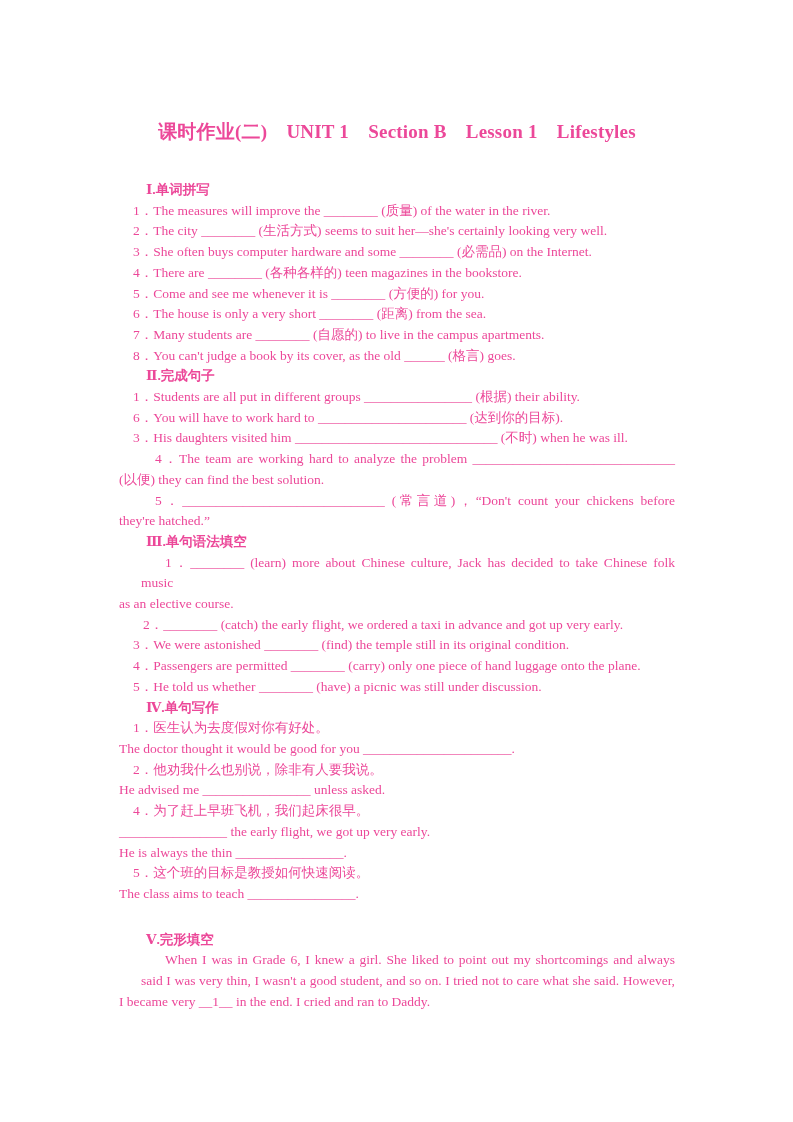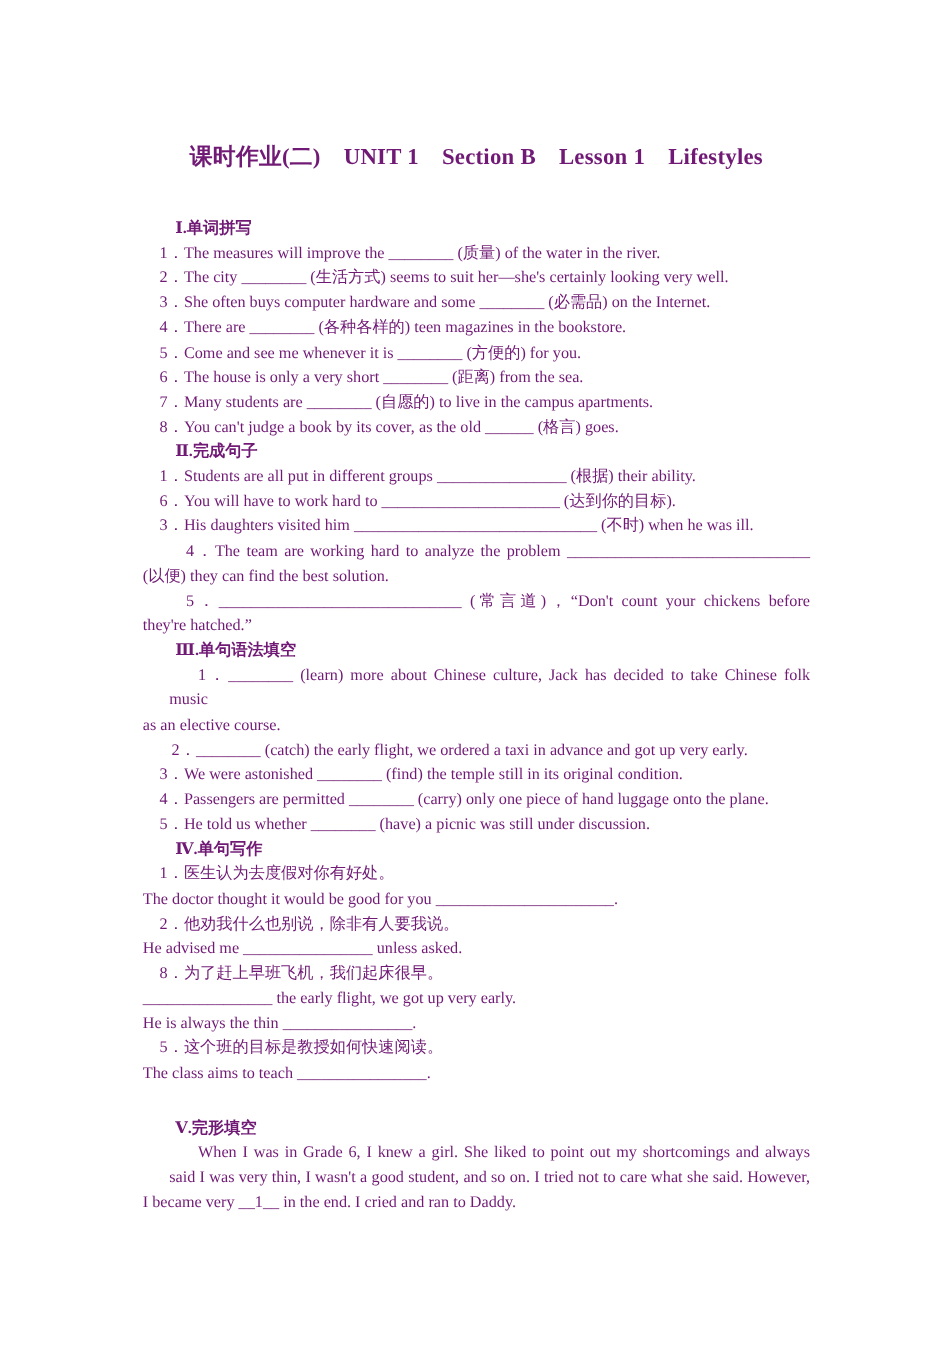--- a/index.html
+++ b/index.html
@@ -5,21 +5,21 @@
   html, body {
     margin: 0;
     padding: 0;
     background: #ffffff;
   }
   .page {
     position: relative;
     width: 793px;
     height: 1122px;
     background: #ffffff;
-    color: #701a75;
+    color: #ec4899;
     font-family: "Liberation Serif", "DejaVu Serif", serif;
     overflow: hidden;
   }
   .content {
     position: absolute;
     left: 119px;
     top: 118px;
     width: 556px;
   }
   .title {
@@ -88,21 +88,21 @@
         <div class="line cont">as an elective course.</div>
         <div class="line para">2．________ (catch) the early flight, we ordered a taxi in advance and got up very early.</div>
         <div class="line item">3．We were astonished ________ (find) the temple still in its original condition.</div>
         <div class="line item">4．Passengers are permitted ________ (carry) only one piece of hand luggage onto the plane.</div>
         <div class="line item">5．He told us whether ________ (have) a picnic was still under discussion.</div>
         <div class="line heading">Ⅳ.单句写作</div>
         <div class="line item">1．医生认为去度假对你有好处。</div>
         <div class="line cont">The doctor thought it would be good for you ______________________.</div>
         <div class="line item">2．他劝我什么也别说，除非有人要我说。</div>
         <div class="line cont">He advised me ________________ unless asked.</div>
-        <div class="line item">8．为了赶上早班飞机，我们起床很早。</div>
+        <div class="line item">4．为了赶上早班飞机，我们起床很早。</div>
         <div class="line cont">________________ the early flight, we got up very early.</div>
         <div class="line cont">He is always the thin ________________.</div>
         <div class="line item">5．这个班的目标是教授如何快速阅读。</div>
         <div class="line cont">The class aims to teach ________________.</div>
         <div class="spacer"></div>
         <div class="line heading">Ⅴ.完形填空</div>
         <div class="line para fill">When I was in Grade 6, I knew a girl. She liked to point out my shortcomings and always</div>
         <div class="line cont fill">said I was very thin, I wasn't a good student, and so on. I tried not to care what she said. However,</div>
         <div class="line cont">I became very __1__ in the end. I cried and ran to Daddy.</div>
       </div>

